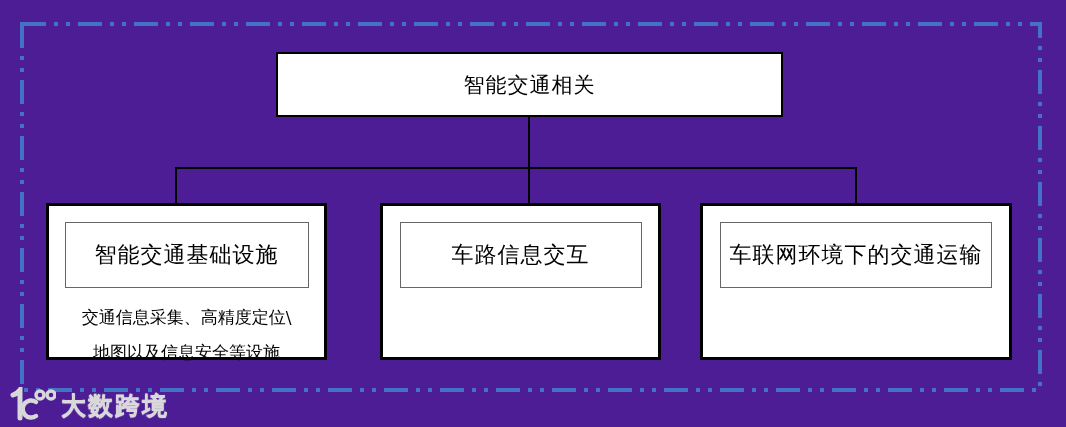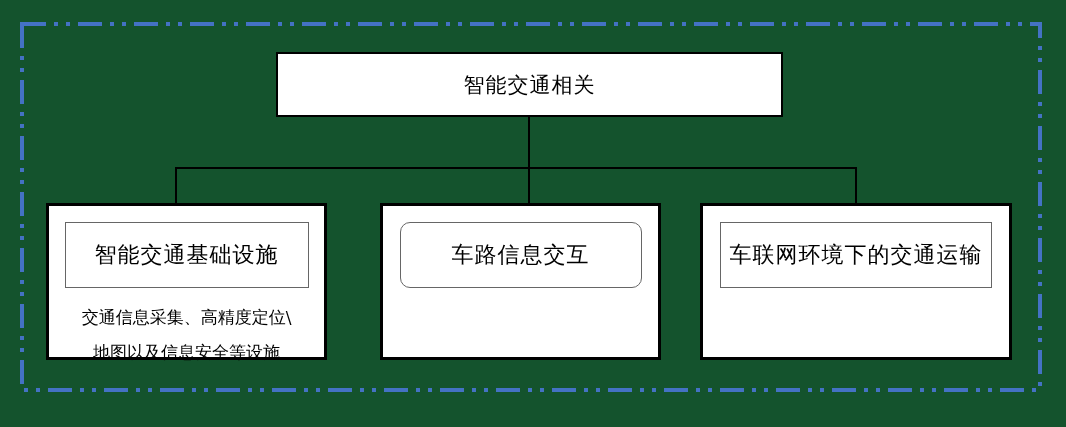--- a/index.html
+++ b/index.html
@@ -4,21 +4,21 @@
 <style>
   html, body {
     margin: 0;
     padding: 0;
     background: #ffffff;
   }
   .canvas {
     position: relative;
     width: 1066px;
     height: 427px;
-    background: #14532d;
+    background: #4c1d95;
     overflow: hidden;
     font-family: "DejaVu Serif", "Liberation Serif", serif;
     color: #000000;
   }
   .dash-border {
     position: absolute;
     left: 0;
     top: 0;
     width: 1066px;
     height: 427px;
@@ -112,25 +112,34 @@
 
   <div class="child" style="left:46px; width:281px;">
     <div class="child-title" style="width:244px;text-align:right;">
       <span>智能交通基础设施</span>
     </div>
     <div class="child-desc">交通信息采集、高精度定位\
 地图以及信息安全等设施</div>
   </div>
 
   <div class="child" style="left:380px; width:281px;">
-    <div class="child-title" style="width:242px;border-radius:10px;">
+    <div class="child-title" style="width:242px;">
       <span>车路信息交互</span>
     </div>
   </div>
 
   <div class="child" style="left:700px; width:312px;">
     <div class="child-title" style="width:272px;">
       <span>车联网环境下的交通运输</span>
     </div>
   </div>
 
+  <div class="watermark">
+    <svg width="50" height="36" viewBox="0 0 50 36" xmlns="http://www.w3.org/2000/svg">
+      <path d="M7 8 q5 -2 7 -5 v28" stroke="#d8d8d8" stroke-width="5" fill="none" stroke-linecap="round"></path>
+      <path d="M30 15 a 8.5 8.5 0 1 0 0 14" stroke="#d8d8d8" stroke-width="4.5" fill="none" stroke-linecap="round"></path>
+      <circle cx="34" cy="8" r="4" stroke="#d8d8d8" stroke-width="3.5" fill="none"></circle>
+      <circle cx="45" cy="8" r="4" stroke="#d8d8d8" stroke-width="3.5" fill="none"></circle>
+    </svg>
+    <span>大数跨境</span>
+  </div>
 
 </div>
 
 </body></html>

